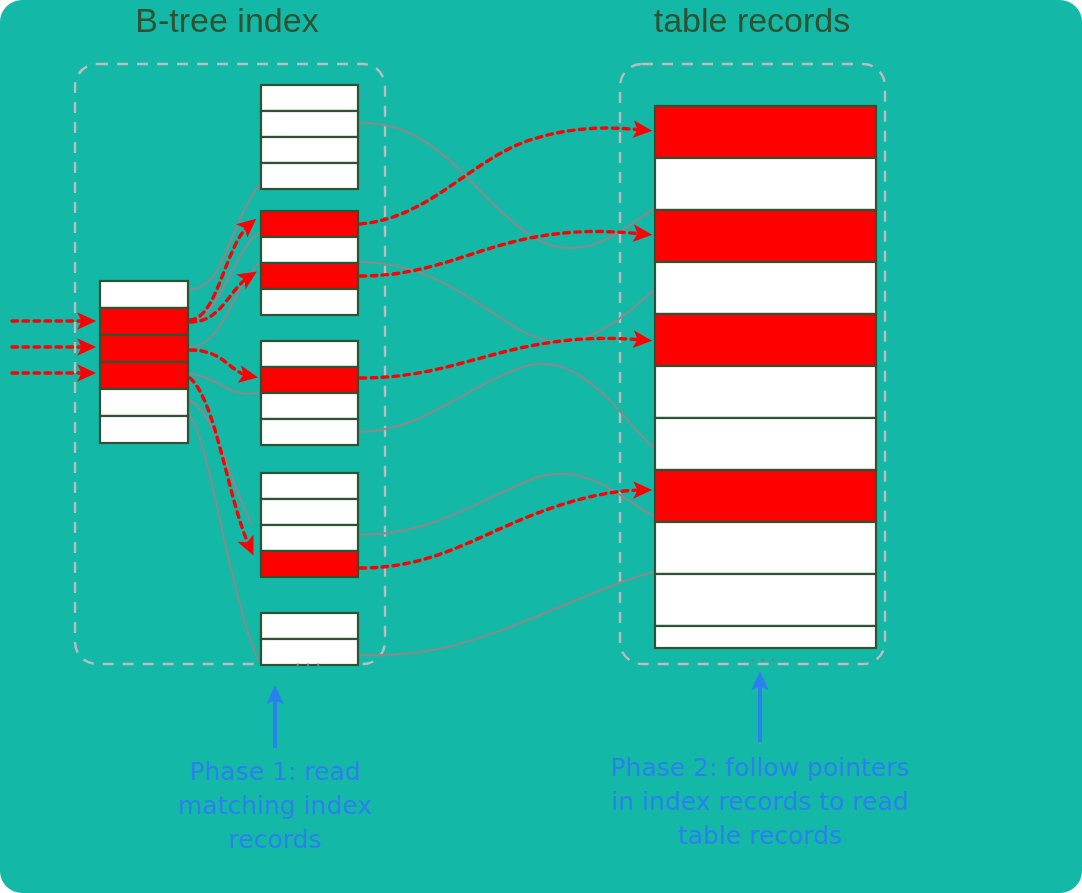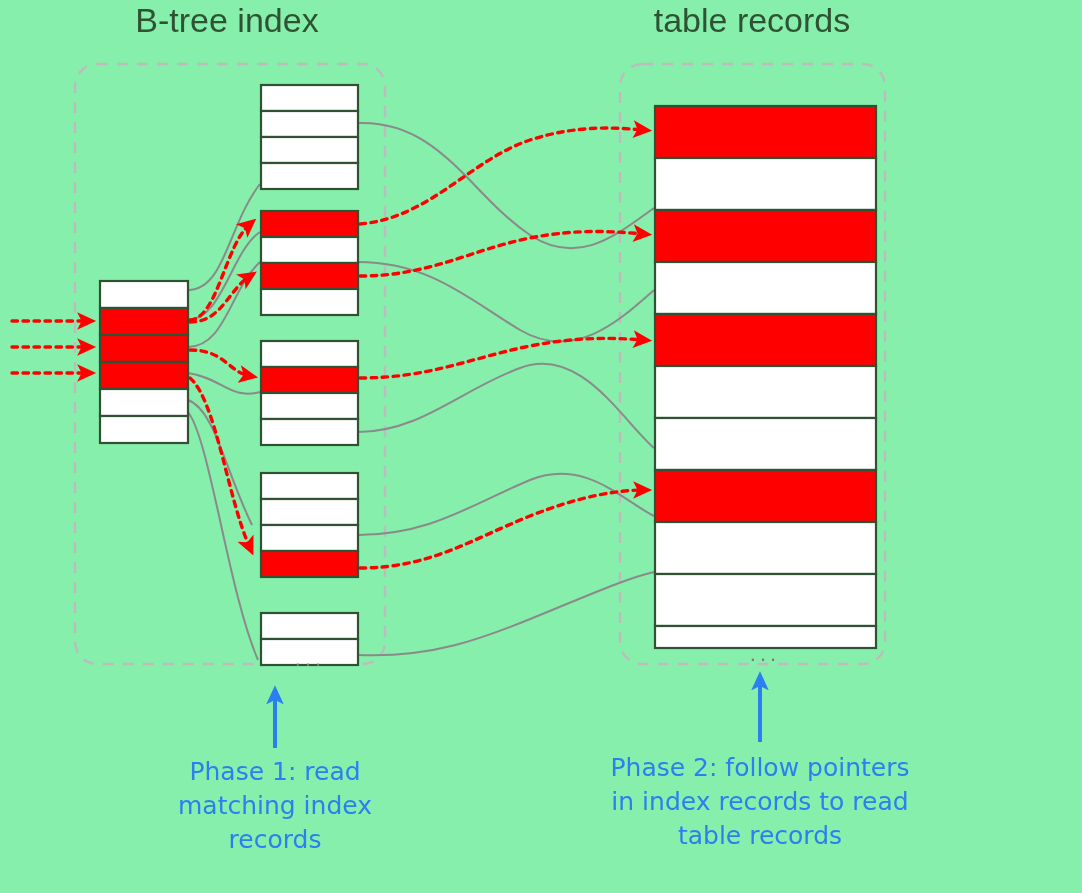--- a/index.html
+++ b/index.html
@@ -7,22 +7,23 @@
     padding: 0;
     background: #ffffff;
   }
   body {
     font-family: "DejaVu Sans", sans-serif;
   }
   #stage {
     position: relative;
     width: 1082px;
     height: 893px;
-    background: #86efac;
+    background: #14b8a6;
     overflow: hidden;
+    border-radius: 22px;
   }
   #diagram-svg {
     position: absolute;
     left: 0;
     top: 0;
     width: 1082px;
     height: 893px;
   }
   .title-text {
     font-family: "Liberation Sans", sans-serif;

